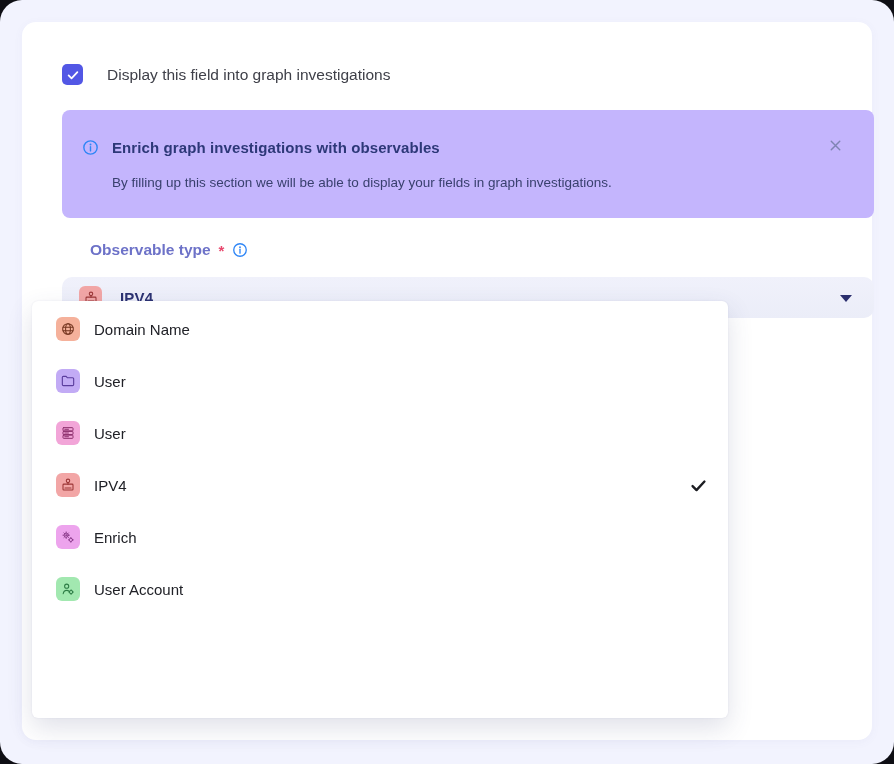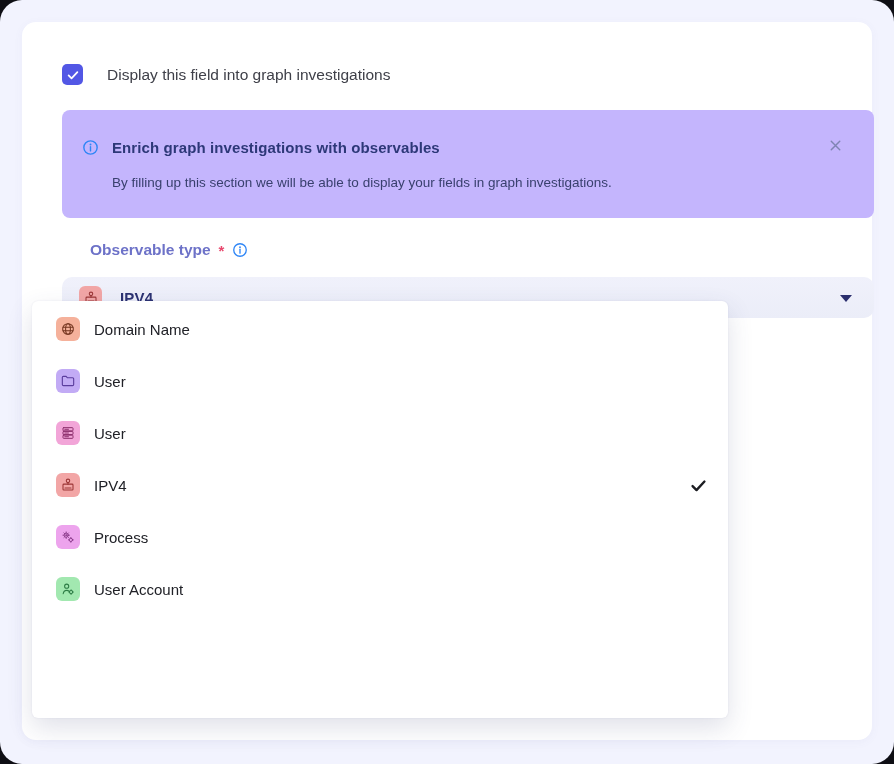--- a/index.html
+++ b/index.html
@@ -208,21 +208,21 @@
       <span class="badge-icon" style="display: flex; color: rgb(138, 58, 138);">
               <svg viewBox="0 0 24 24" fill="none" stroke="currentColor" stroke-linecap="round" stroke-linejoin="round" stroke-width="1.4">
                 <circle cx="9.3" cy="9.3" r="3.1"></circle>
                 <circle cx="9.3" cy="9.3" r="1"></circle>
                 <path d="M9.3 4.4v1.5M9.3 12.7v1.5M4.4 9.3h1.5M12.7 9.3h1.5M5.9 5.9l1 1M11.7 11.7l1 1M12.7 5.9l-1 1M6.9 11.7l-1 1"></path>
                 <circle cx="16.3" cy="16.3" r="2.5"></circle>
                 <path d="M16.3 12.7v1.1M16.3 18.8v1.1M12.7 16.3h1.1M18.8 16.3h1.1"></path>
               </svg>
             </span>
     </span>
-    <span class="item-label">Process</span>
+    <span class="item-label">Enrich</span>
     <span class="check"></span>
   </div>
         <div class="dropdown-item">
     <span class="badge" style="background: rgb(162, 232, 176);">
       <span class="badge-icon" style="display: flex; color: rgb(46, 125, 70);">
               <svg viewBox="0 0 24 24" fill="none" stroke="currentColor" stroke-linecap="round" stroke-linejoin="round" stroke-width="1.6">
                 <circle cx="10" cy="7.8" r="3.1"></circle>
                 <path d="M4.8 19.2c.4-3.3 2.6-5.1 5.2-5.1 1.5 0 2.9.6 3.9 1.6"></path>
                 <circle cx="16.6" cy="16.6" r="2.4"></circle>
                 <path d="M16.6 13.2v1M16.6 19v1M13.2 16.6h1M19 16.6h1"></path>

